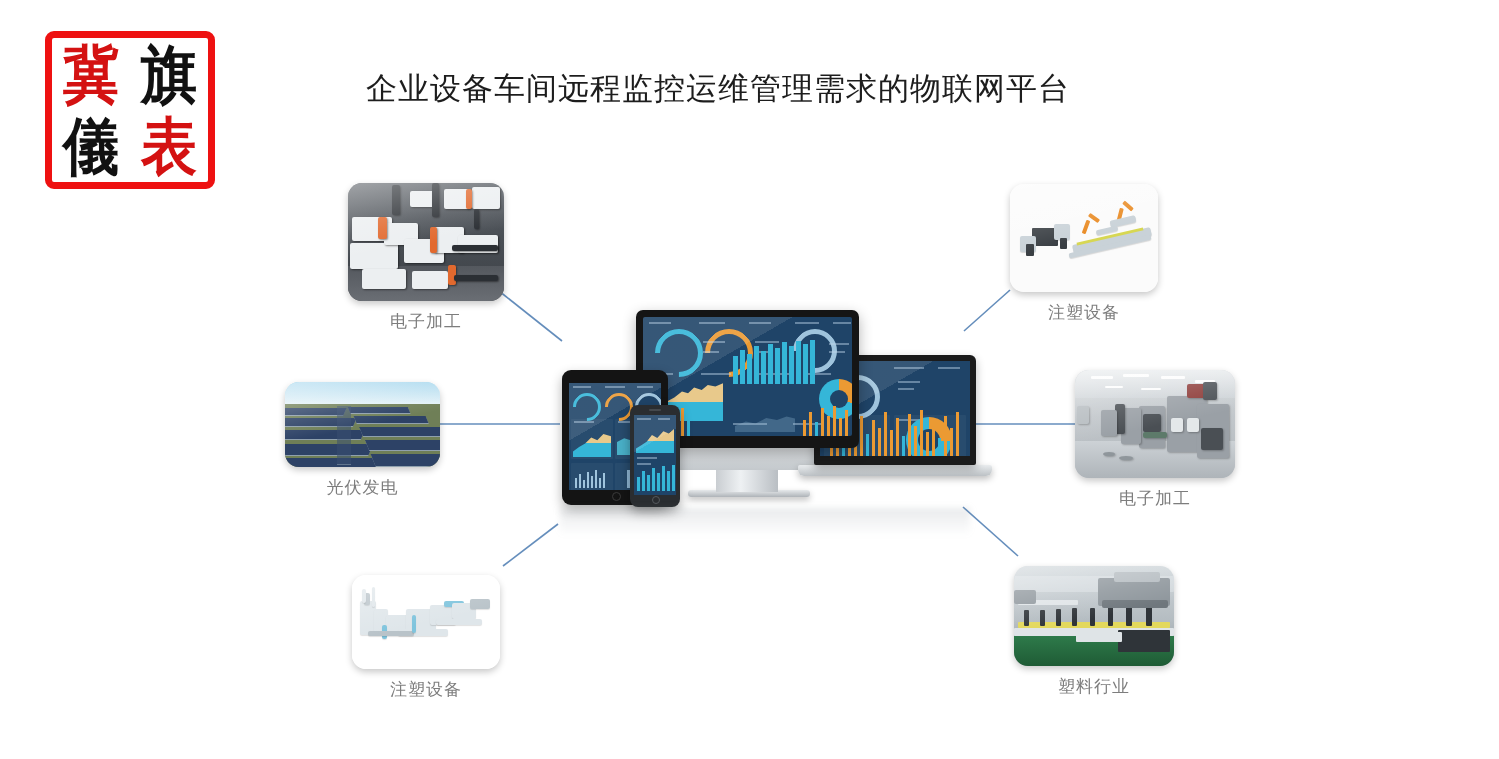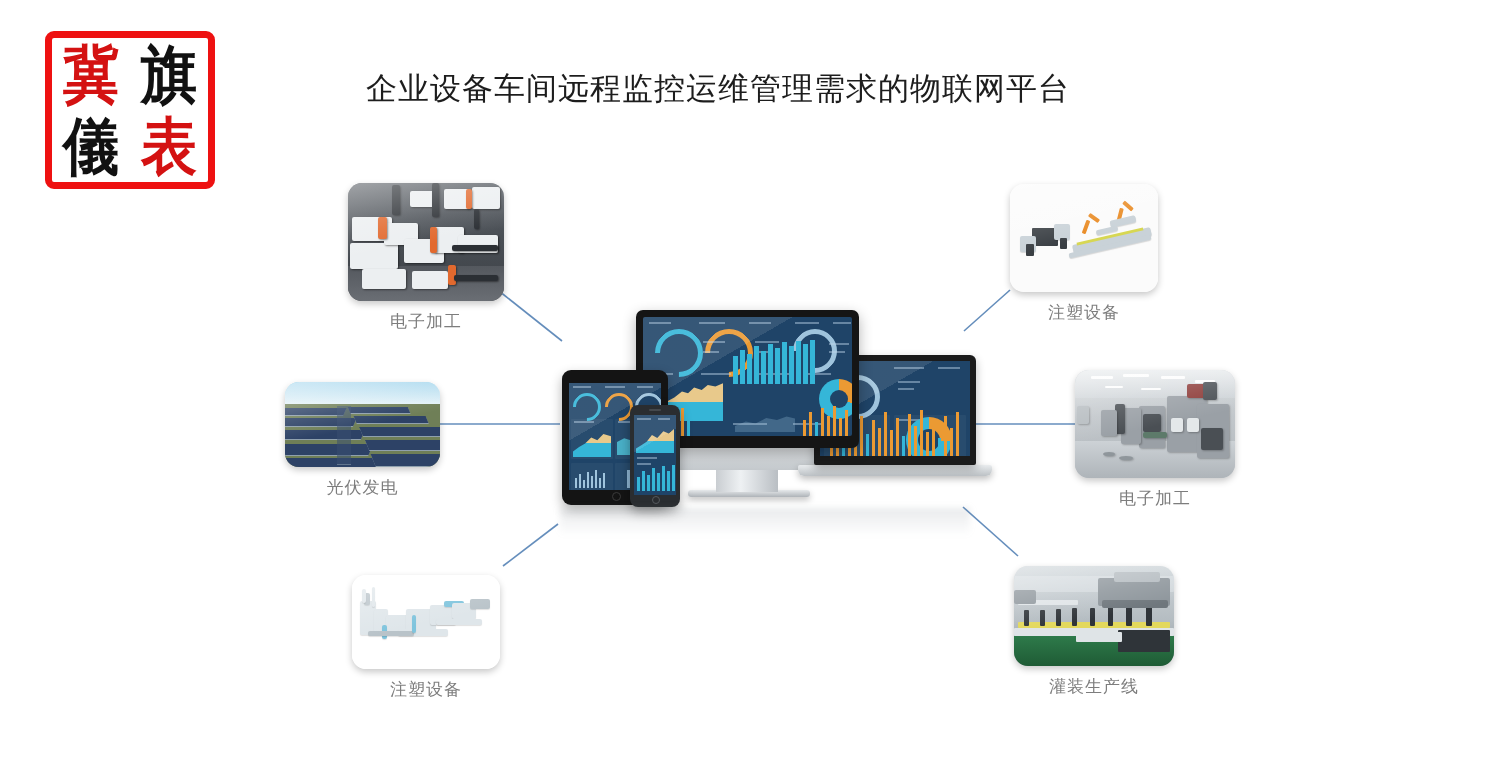--- a/index.html
+++ b/index.html
@@ -329,21 +329,21 @@
       <div class="dk2" style="left:94px;top:41px;width:5px;height:19px;"></div>
       <div class="dk2" style="left:112px;top:40px;width:6px;height:20px;"></div>
       <div class="dk2" style="left:132px;top:40px;width:6px;height:20px;"></div>
       <div class="mech" style="left:88px;top:34px;width:66px;height:8px;background:#6f777d;"></div>
       <div class="dk2" style="left:104px;top:64px;width:52px;height:22px;"></div>
       <div class="silv" style="left:4px;top:34px;width:60px;height:5px;"></div>
       <div class="mech" style="left:0px;top:24px;width:22px;height:14px;"></div>
       <div class="silv" style="left:62px;top:66px;width:46px;height:10px;"></div>
     </div>
   </div>
-  <div class="cap">灌装生产线</div>
+  <div class="cap">塑料行业</div>
 </div>
 
 <div class="cluster">
 
   <div class="mon-base"></div>
   <div class="mon-neck"></div>
   <div class="mon-chin"></div>
 
   <div class="lap-base"></div>
 

